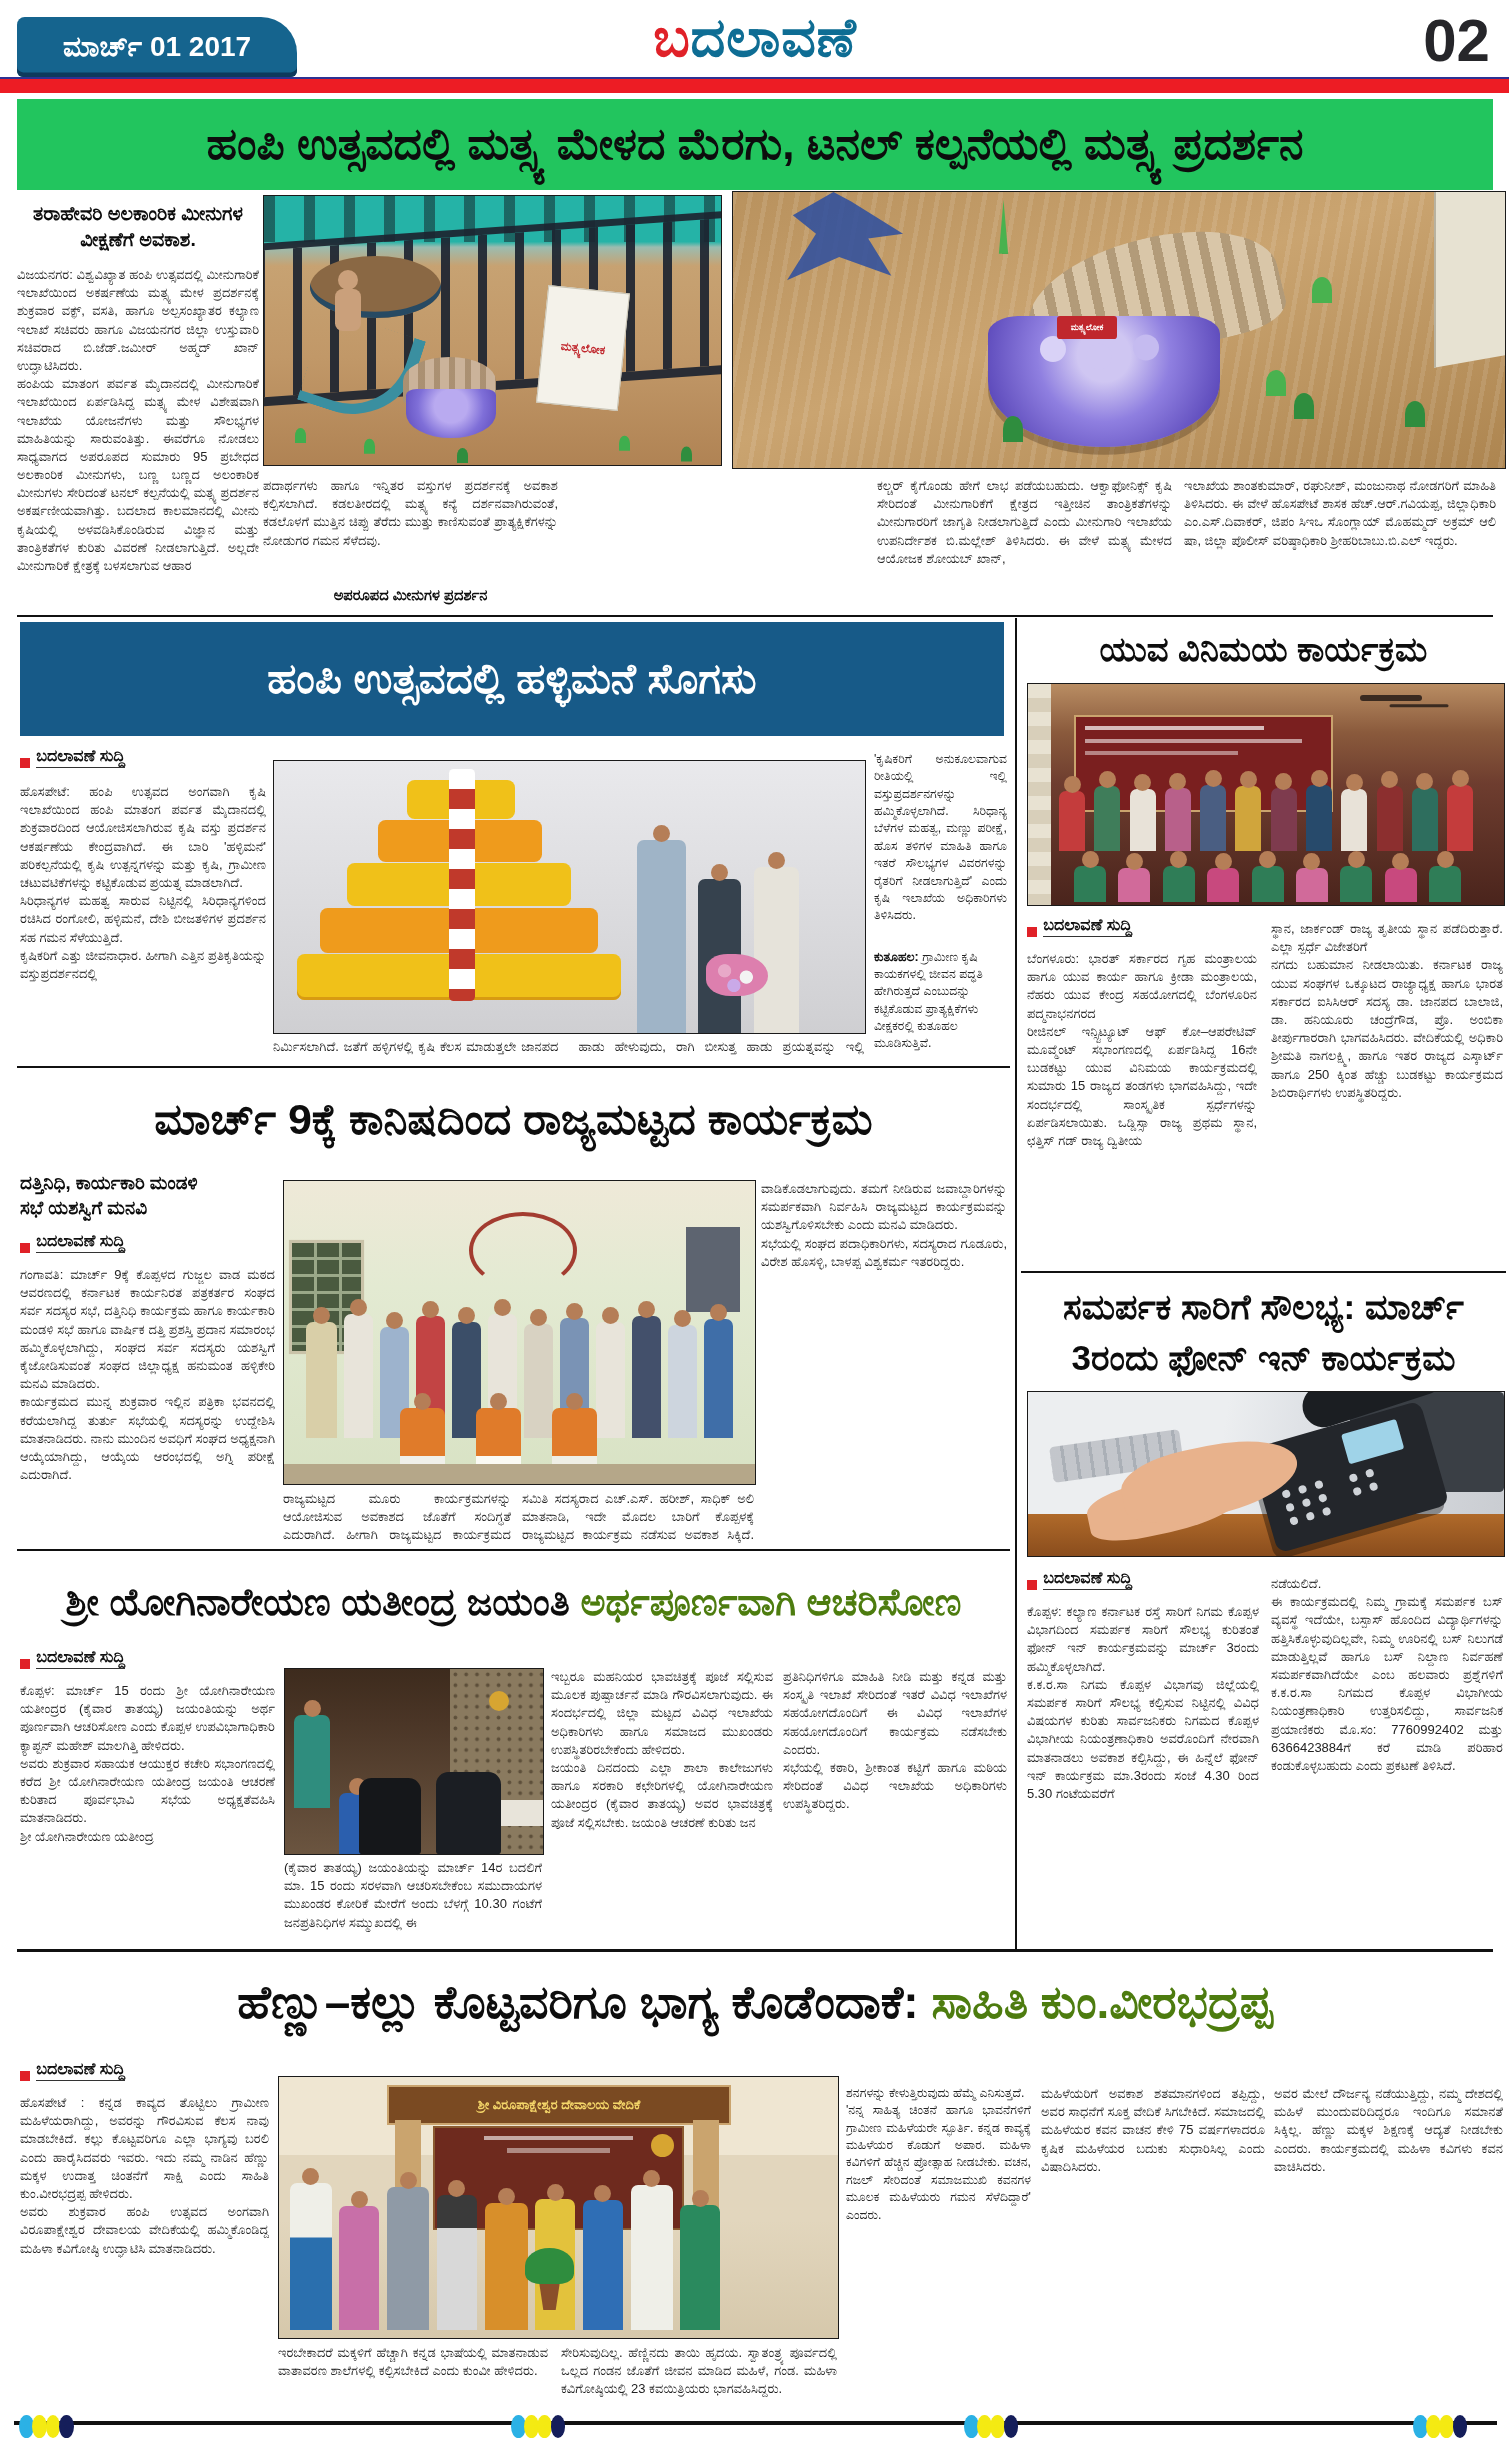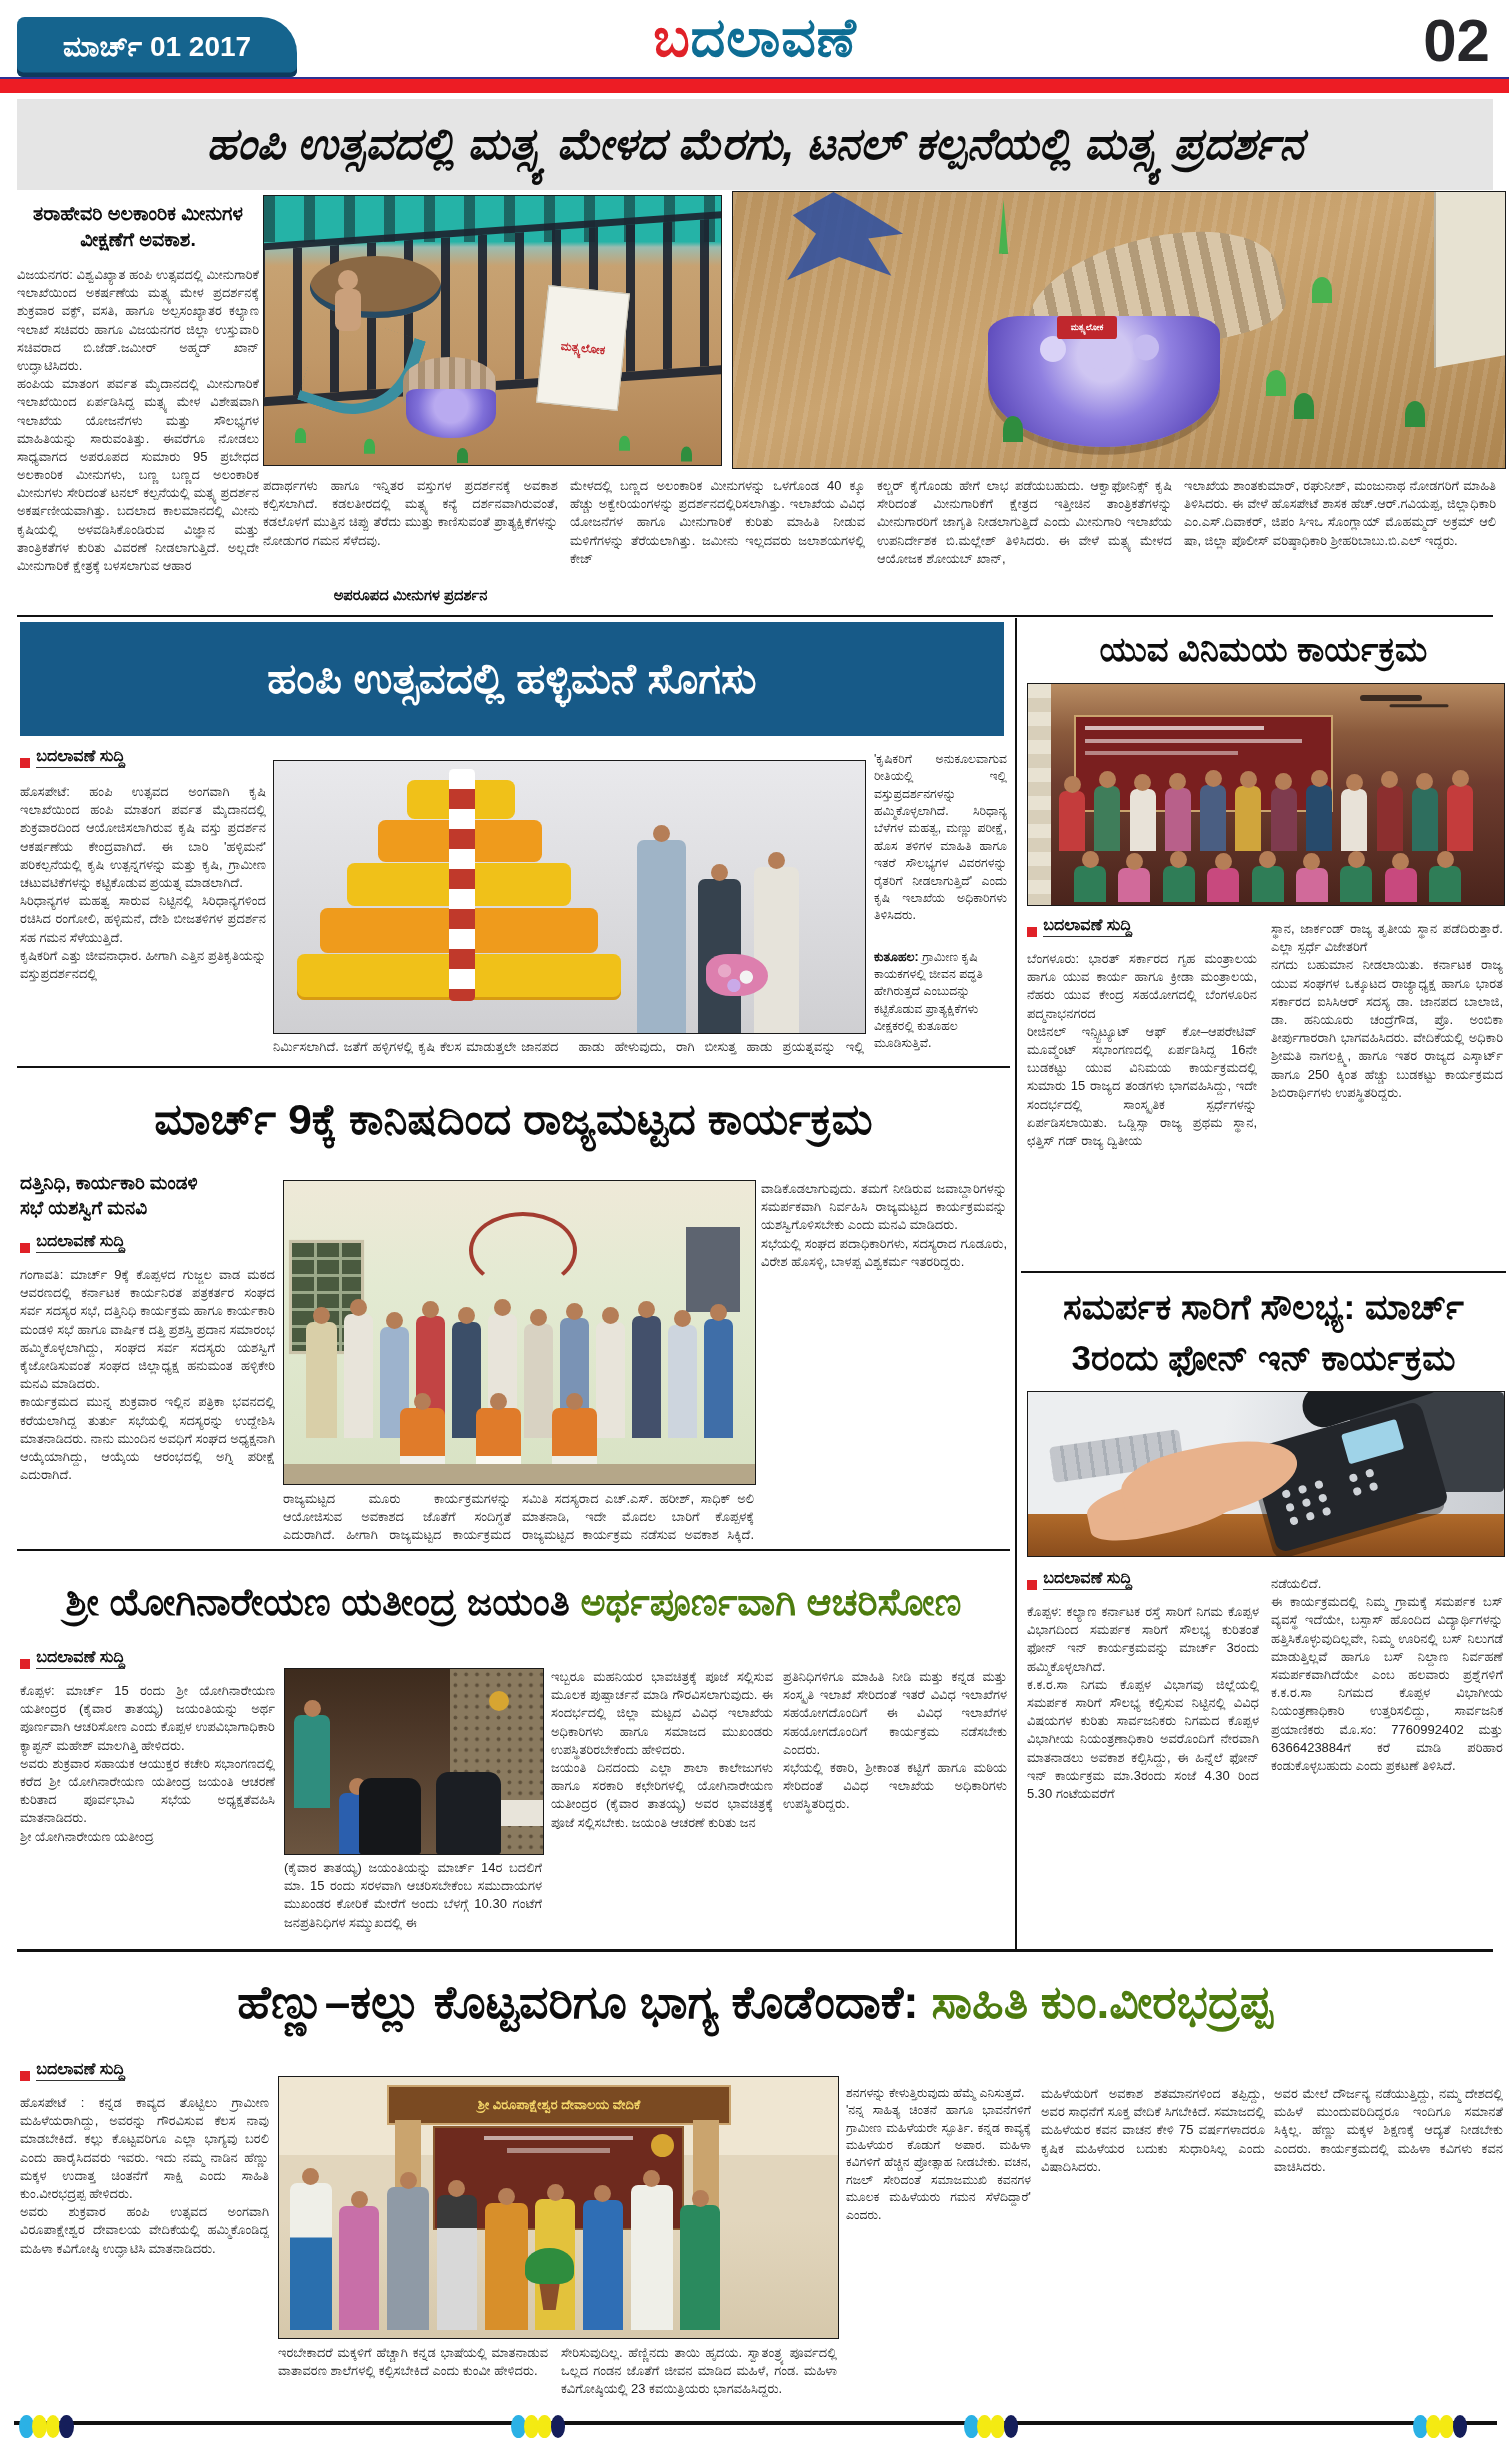--- a/index.html
+++ b/index.html
@@ -42,21 +42,21 @@
 
   <div class="abs date-box">
     <span>ಮಾರ್ಚ್ 01 2017</span>
   </div>
   <div class="abs masthead">
     <span class="m1">ಬ</span><span class="m2">ದಲಾವಣೆ</span>
   </div>
   <div class="abs pagenum">02</div>
   <div class="abs redbar"></div>
 
-  <div class="abs headline" style="left:17px;top:99px;width:1476px;height:91px;background:#e5e5e5;font-size:44px;line-height:90px;white-space:nowrap;font-style:italic;">ಹಂಪಿ ಉತ್ಸವದಲ್ಲಿ ಮತ್ಸ್ಯ ಮೇಳದ ಮೆರಗು, ಟನಲ್ ಕಲ್ಪನೆಯಲ್ಲಿ ಮತ್ಸ್ಯ ಪ್ರದರ್ಶನ</div>
+  <div class="abs headline" style="left:17px;top:99px;width:1476px;height:91px;background:#22c55e;font-size:44px;line-height:90px;white-space:nowrap;">ಹಂಪಿ ಉತ್ಸವದಲ್ಲಿ ಮತ್ಸ್ಯ ಮೇಳದ ಮೆರಗು, ಟನಲ್ ಕಲ್ಪನೆಯಲ್ಲಿ ಮತ್ಸ್ಯ ಪ್ರದರ್ಶನ</div>
 
   <div class="abs boldsub" style="left:17px;top:201px;width:242px;font-size:19.3px;text-align:center;white-space:pre-line;line-height:1.35;">ತರಾಹೇವರಿ ಅಲಕಾಂರಿಕ ಮೀನುಗಳ
 ವೀಕ್ಷಣೆಗೆ ಅವಕಾಶ.</div>
   <div class="abs bodytext" style="left:17px;top:266px;width:242px;height:346px;">ವಿಜಯನಗರ: ವಿಶ್ವವಿಖ್ಯಾತ ಹಂಪಿ ಉತ್ಸವದಲ್ಲಿ ಮೀನುಗಾರಿಕೆ ಇಲಾಖೆಯಿಂದ ಅಕರ್ಷಣೆಯ ಮತ್ಸ್ಯ ಮೇಳ ಪ್ರದರ್ಶನಕ್ಕೆ ಶುಕ್ರವಾರ ವಕ್ಫ್, ವಸತಿ, ಹಾಗೂ ಅಲ್ಪಸಂಖ್ಯಾತರ ಕಲ್ಯಾಣ ಇಲಾಖೆ ಸಚಿವರು ಹಾಗೂ ವಿಜಯನಗರ ಜಿಲ್ಲಾ ಉಸ್ತುವಾರಿ ಸಚಿವರಾದ ಬಿ.ಜೆಡ್.ಜಮೀರ್ ಅಹ್ಮದ್ ಖಾನ್ ಉದ್ಘಾಟಿಸಿದರು.
 ಹಂಪಿಯ ಮಾತಂಗ ಪರ್ವತ ಮೈದಾನದಲ್ಲಿ ಮೀನುಗಾರಿಕೆ ಇಲಾಖೆಯಿಂದ ಏರ್ಪಡಿಸಿದ್ದ ಮತ್ಸ್ಯ ಮೇಳ ವಿಶೇಷವಾಗಿ ಇಲಾಖೆಯ ಯೋಜನೆಗಳು ಮತ್ತು ಸೌಲಭ್ಯಗಳ ಮಾಹಿತಿಯನ್ನು ಸಾರುವಂತಿತ್ತು. ಈವರೆಗೂ ನೋಡಲು ಸಾಧ್ಯವಾಗದ ಅಪರೂಪದ ಸುಮಾರು 95 ಪ್ರಬೇಧದ ಅಲಕಾಂರಿಕ ಮೀನುಗಳು, ಬಣ್ಣ ಬಣ್ಣದ ಅಲಂಕಾರಿಕ ಮೀನುಗಳು ಸೇರಿದಂತೆ ಟನಲ್ ಕಲ್ಪನೆಯಲ್ಲಿ ಮತ್ಸ್ಯ ಪ್ರದರ್ಶನ ಅಕರ್ಷಣೀಯವಾಗಿತ್ತು. ಬದಲಾದ ಕಾಲಮಾನದಲ್ಲಿ ಮೀನು ಕೃಷಿಯಲ್ಲಿ ಅಳವಡಿಸಿಕೊಂಡಿರುವ ವಿಜ್ಞಾನ ಮತ್ತು ತಾಂತ್ರಿಕತೆಗಳ ಕುರಿತು ವಿವರಣೆ ನೀಡಲಾಗುತ್ತಿದೆ. ಅಲ್ಲದೇ ಮೀನುಗಾರಿಕೆ ಕ್ಷೇತ್ರಕ್ಕೆ ಬಳಸಲಾಗುವ ಆಹಾರ</div>
 
   <div class="photo" style="left:263px;top:195px;width:457px;height:269px;background:linear-gradient(180deg,#25b3a7 0,#25b3a7 17%,#9bbcb0 19%,#c7a272 26%,#c19868 60%,#b08354 100%);">
     <div class="abs" style="left:0;top:0;width:100%;height:17%;background:repeating-linear-gradient(90deg,rgba(20,40,45,.55) 0 10.8px,transparent 10.8px 40px);"></div>
     <div class="abs" style="left:-7.7px;top:31px;width:479px;height:147px;transform:skewY(-4deg);border-top:7.7px solid #1d2430;border-bottom:9.3px solid #1d2430;background:repeating-linear-gradient(90deg,#1d2430 0 9.3px,transparent 9.3px 37px);opacity:.92;"></div>
     <div class="abs" style="left:46px;top:60px;width:131px;height:62px;background:#8a6844;border-radius:50%;box-shadow:0 -6.2px 0 #274a63 inset;"></div>
@@ -82,21 +82,20 @@
       <span style="color:#fff;font-size:8.5px;font-weight:bold;">ಮತ್ಸ್ಯಲೋಕ</span>
     </div>
     <div class="abs" style="left:533px;top:178px;width:20px;height:26px;background:#49b24f;border-radius:50% 50% 0 0;box-shadow:28px 23px 0 #2f8d3e,-263px 46px 0 #2f8d3e,46px -93px 0 #49b24f,139px 31px 0 #2f8d3e;"></div>
     <div class="abs" style="right:0;top:0;width:69px;height:185px;background:#e7e2d2;transform:skewY(-10deg) translateY(-15.4px);border-left:2.3px solid #b8b2a0;"></div>
   </div>
 
   <div class="abs" style="left:263px;top:477px;width:295px;height:136px;">
     <div class="bodytext" style="height:105px;">ಪದಾರ್ಥಗಳು ಹಾಗೂ ಇನ್ನಿತರ ವಸ್ತುಗಳ ಪ್ರದರ್ಶನಕ್ಕೆ ಅವಕಾಶ ಕಲ್ಪಿಸಲಾಗಿದೆ. ಕಡಲತೀರದಲ್ಲಿ ಮತ್ಸ್ಯ ಕನ್ಯೆ ದರ್ಶನವಾಗಿರುವಂತೆ, ಕಡಲೊಳಗೆ ಮುತ್ತಿನ ಚಿಪ್ಪು ತೆರೆದು ಮುತ್ತು ಕಾಣಿಸುವಂತೆ ಪ್ರಾತ್ಯಕ್ಷಿಕೆಗಳನ್ನು ನೋಡುಗರ ಗಮನ ಸೆಳೆದವು.</div>
     <div class="boldsub" style="font-size:14.7px;text-align:center;margin-top:4.6px;">ಅಪರೂಪದ ಮೀನುಗಳ ಪ್ರದರ್ಶನ</div>
   </div>
-  <div class="abs bodytext" style="left:570px;top:477px;width:295px;height:136px;">ಮೇಳದಲ್ಲಿ ಬಣ್ಣದ ಅಲಂಕಾರಿಕ ಮೀನುಗಳನ್ನು ಒಳಗೊಂಡ 40 ಕ್ಕೂ ಹೆಚ್ಚು ಅಕ್ವೇರಿಯಂಗಳನ್ನು ಪ್ರದರ್ಶನದಲ್ಲಿರಿಸಲಾಗಿತ್ತು. ಇಲಾಖೆಯ ವಿವಿಧ ಯೋಜನೆಗಳ ಹಾಗೂ ಮೀನುಗಾರಿಕೆ ಕುರಿತು ಮಾಹಿತಿ ನೀಡುವ ಮಳಿಗೆಗಳನ್ನು ತೆರೆಯಲಾಗಿತ್ತು. ಜಮೀನು ಇಲ್ಲದವರು ಜಲಾಶಯಗಳಲ್ಲಿ ಕೇಜ್</div>
   <div class="abs bodytext" style="left:877px;top:477px;width:295px;height:136px;">ಕಲ್ಚರ್ ಕೈಗೊಂಡು ಹೇಗೆ ಲಾಭ ಪಡೆಯಬಹುದು. ಆಕ್ವಾಫೋನಿಕ್ಸ್ ಕೃಷಿ ಸೇರಿದಂತೆ ಮೀನುಗಾರಿಕೆಗೆ ಕ್ಷೇತ್ರದ ಇತ್ತೀಚಿನ ತಾಂತ್ರಿಕತೆಗಳನ್ನು ಮೀನುಗಾರರಿಗೆ ಜಾಗೃತಿ ನೀಡಲಾಗುತ್ತಿದೆ ಎಂದು ಮೀನುಗಾರಿ ಇಲಾಖೆಯ ಉಪನಿರ್ದೇಶಕ ಬಿ.ಮಲ್ಲೇಶ್ ತಿಳಿಸಿದರು. ಈ ವೇಳೆ ಮತ್ಸ್ಯ ಮೇಳದ ಆಯೋಜಕ ಶೋಯಬ್ ಖಾನ್,</div>
   <div class="abs bodytext" style="left:1184px;top:477px;width:312px;height:136px;">ಇಲಾಖೆಯ ಶಾಂತಕುಮಾರ್, ರಘುನೀಶ್, ಮಂಜುನಾಥ ನೋಡಗರಿಗೆ ಮಾಹಿತಿ ತಿಳಿಸಿದರು. ಈ ವೇಳೆ ಹೊಸಪೇಟೆ ಶಾಸಕ ಹೆಚ್.ಆರ್.ಗವಿಯಪ್ಪ, ಜಿಲ್ಲಾಧಿಕಾರಿ ಎಂ.ಎಸ್.ದಿವಾಕರ್, ಜಿಪಂ ಸಿಇಒ ಸೊಂಗ್ಲಾಯ್ ಮೊಹಮ್ಮದ್ ಅಕ್ರಮ್ ಆಲಿ ಷಾ, ಜಿಲ್ಲಾ ಪೊಲೀಸ್ ವರಿಷ್ಠಾಧಿಕಾರಿ ಶ್ರೀಹರಿಬಾಬು.ಬಿ.ಎಲ್ ಇದ್ದರು.</div>
 
   <div class="abs hline" style="left:17px;top:615px;width:1476px;height:2.3px;"></div>
   <div class="abs vline" style="left:1015px;top:618px;width:2.3px;height:1331px;"></div>
 
   <div class="abs headline" style="left:20px;top:622px;width:984px;height:114px;background:#175a88;color:#fff;font-size:42px;line-height:113px;white-space:nowrap;">ಹಂಪಿ ಉತ್ಸವದಲ್ಲಿ ಹಳ್ಳಿಮನೆ ಸೊಗಸು</div>
 
   <div class="abs byline" style="left:20px;top:747px;">
     <span class="bl-sq"></span>

